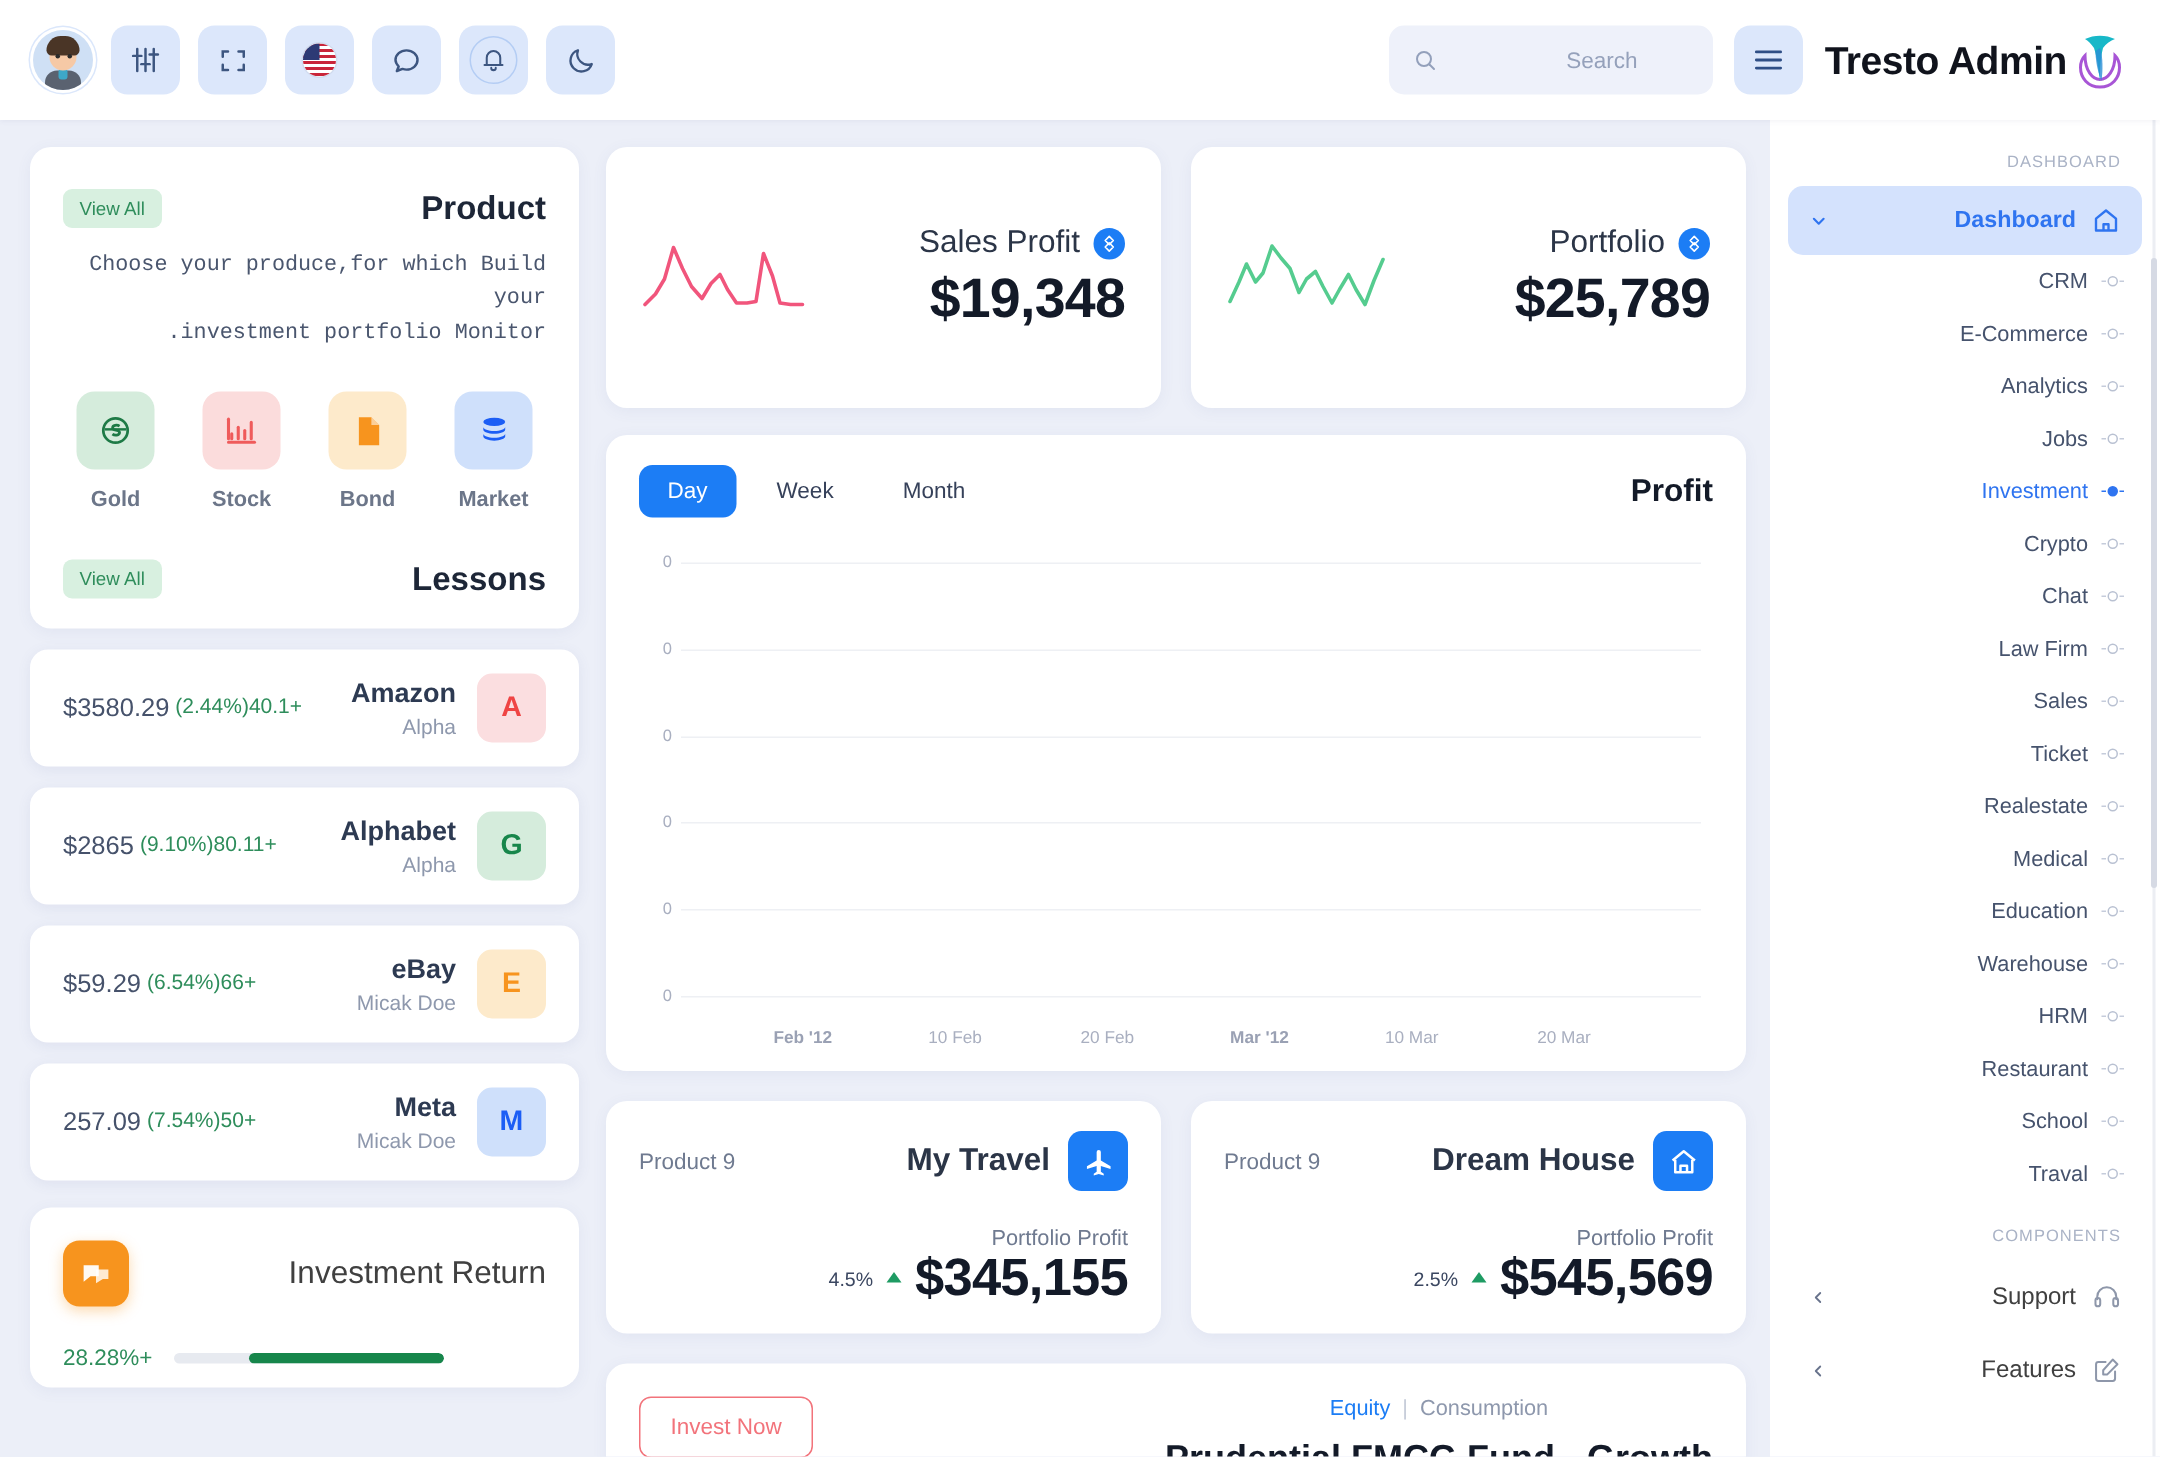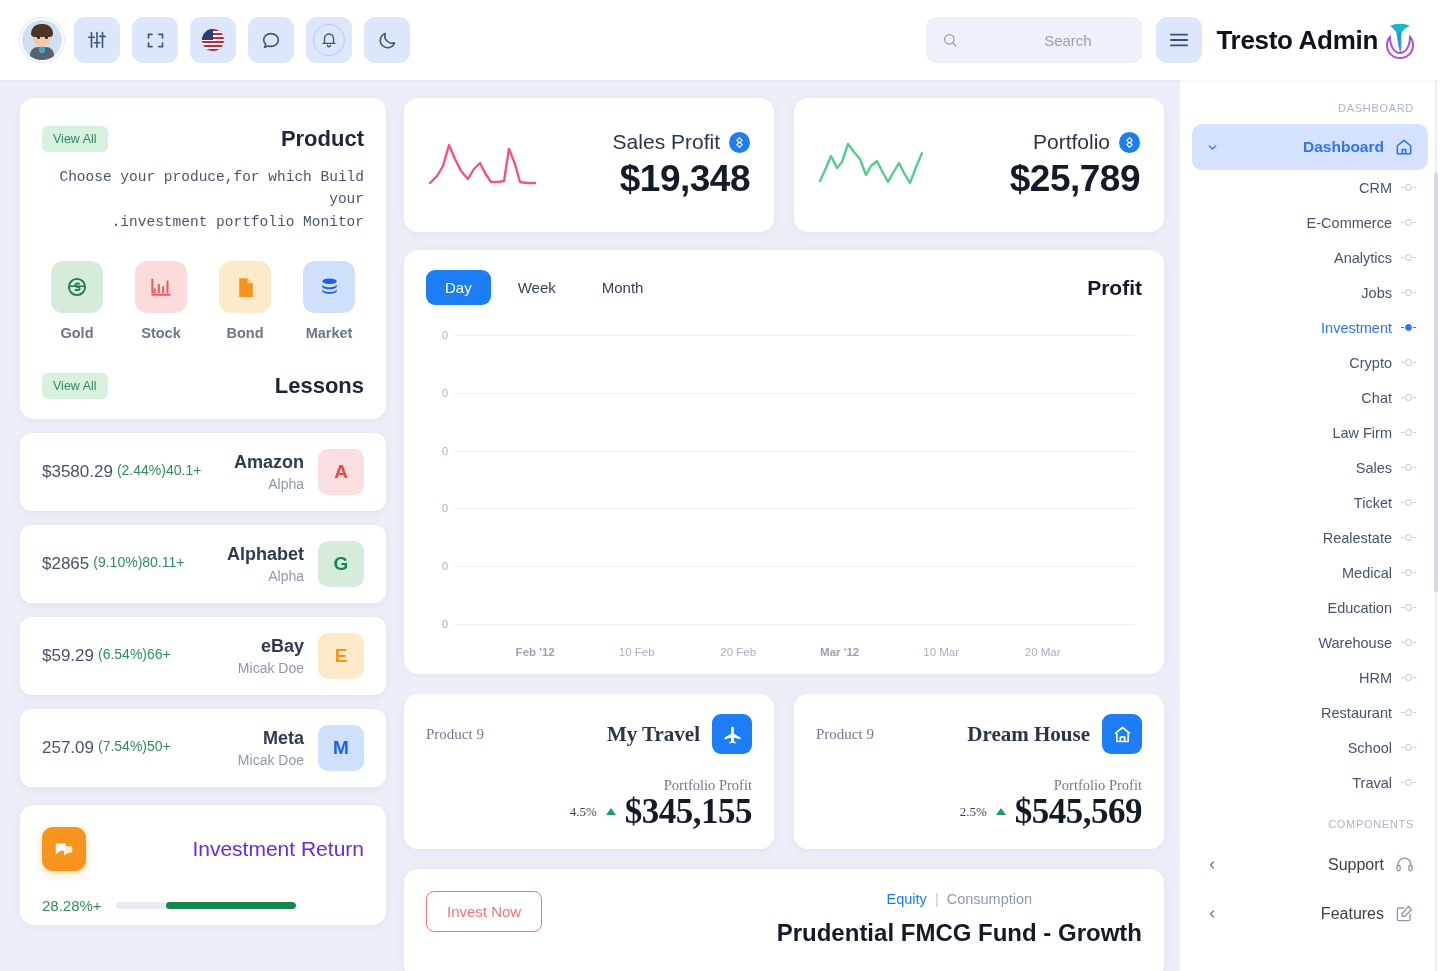--- a/index.html
+++ b/index.html
@@ -165,30 +165,30 @@
   }
 
   
   .inv-card{ margin-top:18px;padding:22px;position:relative;height:120px;overflow:hidden; }
   .inv-top{ display:flex;align-items:center;justify-content:space-between; }
   .inv-ic{
     width:44px;height:44px;border-radius:11px;background:#f7941e;
     display:flex;align-items:center;justify-content:center;
     box-shadow:0 3px 9px rgba(247,148,30,.35);
   }
-  .inv-title{ font-size:21px;font-weight:400;color:#6d28d9; }
+  .inv-title{ font-size:21px;font-weight:400;color:#404040; }
   .inv-bot{ display:flex;align-items:center;gap:14px;margin-top:26px;justify-content:flex-start; }
   .inv-pct{ font-size:15px;color:#2e8d5b;white-space:nowrap; }
   .bar{ width:180px;height:7px;border-radius:4px;background:#e7eaf0;position:relative;overflow:hidden; }
   .bar span{ position:absolute;right:0;top:0;height:100%;background:#17864b;border-radius:4px; }
 
   
   .stat-row{ display:flex;gap:20px; }
   .stat{
-    flex:1;height:134px;padding:24px 24px;display:flex;align-items:center;
+    flex:1;height:174px;padding:24px 24px;display:flex;align-items:center;
     justify-content:space-between;
   }
   .stat .spark{ width:110px;height:60px; }
   .stat .rgt{ display:flex;flex-direction:column;align-items:flex-end;gap:4px; }
   .stat .ttl-row{ display:flex;align-items:center;gap:9px; }
   .stat .ttl{ font-size:21px;color:#2b3547;font-weight:400; }
   .stat .gem{
     width:21px;height:21px;border-radius:50%;background:#1c7df5;
     display:flex;align-items:center;justify-content:center;flex:none;
   }
@@ -211,21 +211,21 @@
     transform:translateY(-50%);
   }
   .xtick{
     position:absolute;bottom:0;font-size:11.5px;color:#a9afc0;transform:translateX(-50%);
     white-space:nowrap;
   }
   .xtick.bold{ font-weight:700;color:#9aa1b4; }
 
   
   .pf-row{ display:flex;gap:20px;margin-top:20px; }
-  .pf{ flex:1;padding:20px 22px;height:155px;display:flex;flex-direction:column;justify-content:space-between;font-family:Liberation Serif, serif; }
+  .pf{ flex:1;padding:20px 22px;height:155px;display:flex;flex-direction:column;justify-content:space-between; }
   .pf-top{ display:flex;align-items:center;justify-content:space-between; }
   .pf-p{ font-size:15px;color:#6d7governed; color:#6f7a90; }
   .pf-tr{ display:flex;align-items:center;gap:12px; }
   .pf-nm{ font-size:21px;font-weight:700;color:#2b3547; }
   .pf-ic{
     width:40px;height:40px;border-radius:9px;background:#1c7df5;
     display:flex;align-items:center;justify-content:center;flex:none;
   }
   .pf-lab{ text-align:right;font-size:14.5px;color:#6f7a90;margin-top:4px; }
   .pf-valrow{ display:flex;align-items:flex-end;justify-content:flex-end;gap:9px; }

